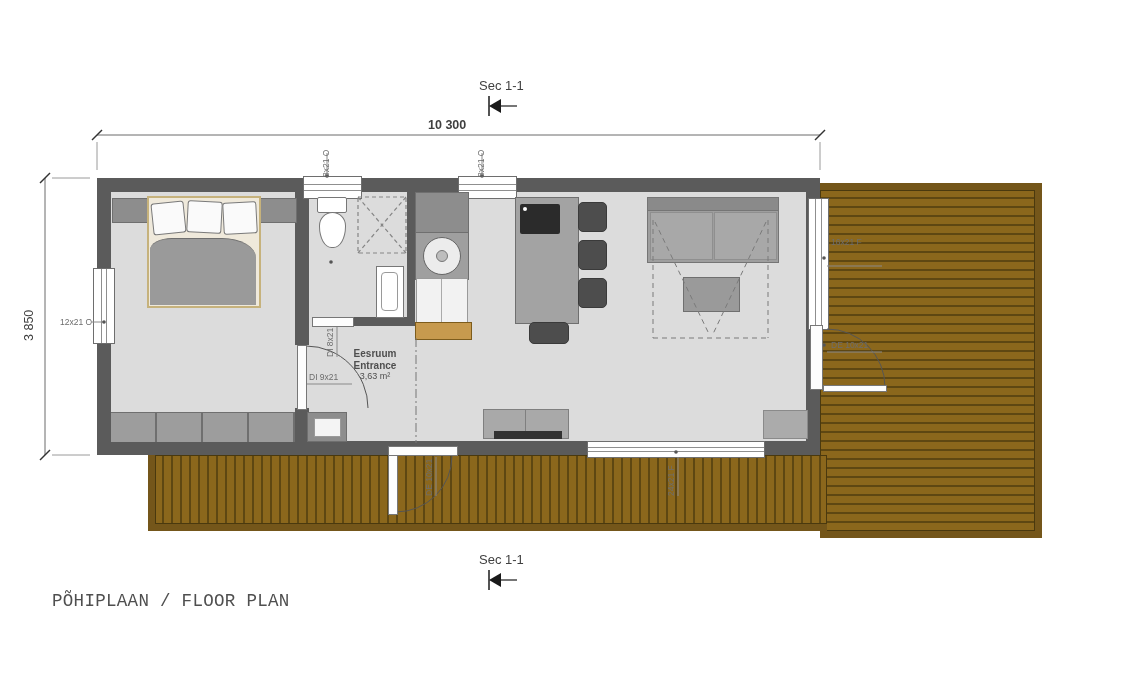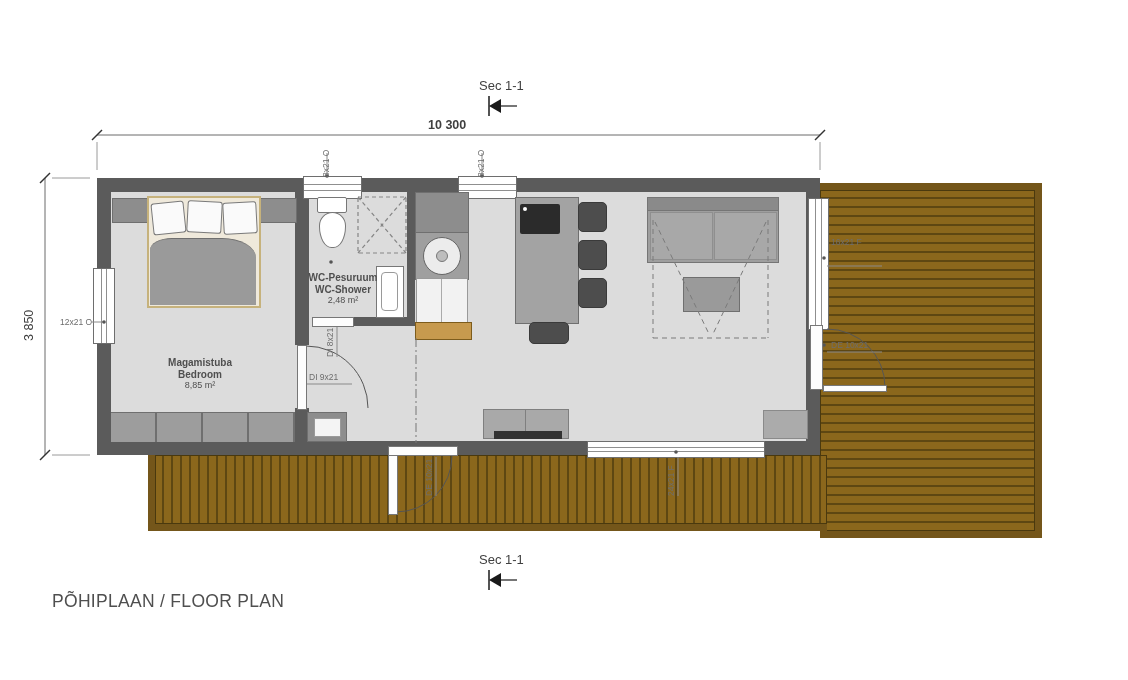--- a/index.html
+++ b/index.html
@@ -23,21 +23,21 @@
   .furn{z-index:4;}
   .gray-box{background:#8d8d8d;border:1px solid #6f6f6f;}
   .lgray-box{background:#ababab;border:1px solid #8a8a8a;}
   
   .room-label{position:absolute;z-index:7;text-align:center;color:#4f4f4f;font-size:10px;line-height:11.5px;font-weight:bold;}
   .room-label .area{font-weight:normal;font-size:9px;}
   .open-label{position:absolute;z-index:7;color:#6d6d6d;font-size:8.5px;white-space:nowrap;line-height:10px;}
   .rot{transform:rotate(-90deg);transform-origin:0 0;}
   .dim-text{position:absolute;z-index:7;color:#3f3f3f;font-size:12.5px;white-space:nowrap;}
   .sec-text{position:absolute;z-index:7;color:#3f3f3f;font-size:13px;white-space:nowrap;}
-  #plan-title{position:absolute;left:52px;top:591px;color:#4f4f4f;font-size:17.5px;letter-spacing:.3px;z-index:7;}
+  #plan-title{position:absolute;left:52px;top:591px;color:#4f4f4f;font-size:17.5px;letter-spacing:.3px;z-index:7;font-family:Liberation Mono, monospace;}
   #overlay{position:absolute;left:0;top:0;width:1128px;height:680px;z-index:5;}
 </style>
 </head>
 <body>
 
 <div id="canvas">
 
   <div class="abs deck" id="deck-right"></div>
   <div class="abs deck" id="deck-bottom"></div>
 
@@ -183,29 +183,24 @@
       <circle cx="676" cy="452" r="1.8"></circle>
         <circle cx="104" cy="322" r="1.8"></circle>
     </g>
   </svg>
 
   <div class="sec-text" style="left:479px;top:78px;">Sec 1-1</div>
   <div class="sec-text" style="left:479px;top:552px;">Sec 1-1</div>
   <div class="dim-text" style="left:428px;top:118px;font-weight:bold;">10 300</div>
   <div class="dim-text rot" style="left:22px;top:341px;">3 850</div>
 
-  <div class="room-label" style="left:140px;top:357px;width:120px;">
-    <div>Magamistuba</div>
-    <div>Bedroom</div>
-    <div class="area">8,85 m²</div>
-  </div>
-  <div class="room-label" style="left:293px;top:272px;width:100px;">
-    <div>WC-Pesuruum</div>
-    <div>WC-Shower</div>
-    <div class="area">2,48 m²</div>
+  <div class="room-label" style="left:325px;top:348px;width:100px;">
+    <div>Eesruum</div>
+    <div>Entrance</div>
+    <div class="area">3,63 m²</div>
   </div>
 
   <div class="open-label rot" style="left:321px;top:177px;">8x21 O</div>
   <div class="open-label rot" style="left:476px;top:177px;">8x21 O</div>
   <div class="open-label" style="left:60px;top:317px;">12x21 O</div>
   <div class="open-label" style="left:831px;top:237px;">16x21 F</div>
   <div class="open-label rot" style="left:666px;top:496px;">24x21 F</div>
   <div class="open-label" style="left:309px;top:372px;">DI 9x21</div>
   <div class="open-label rot" style="left:325px;top:357px;">DI 8x21</div>
   <div class="open-label" style="left:831px;top:340px;">DE 10x21</div>

